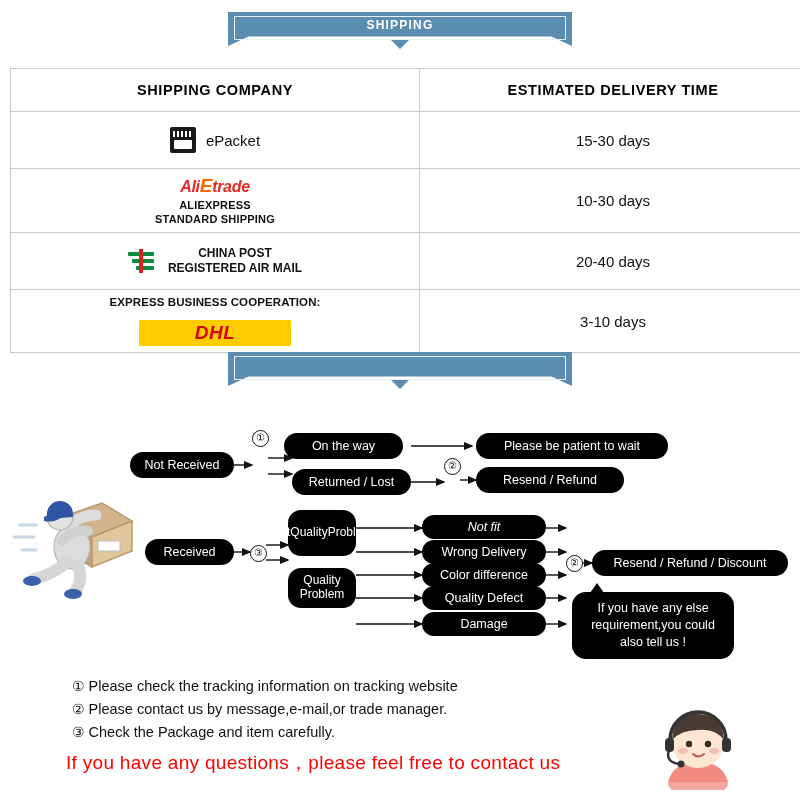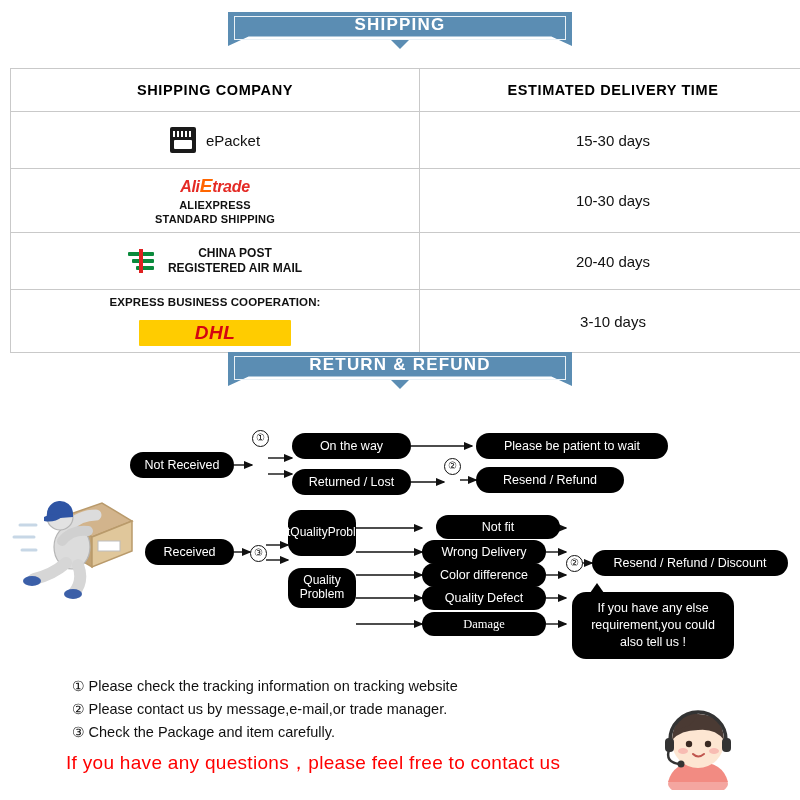--- a/index.html
+++ b/index.html
@@ -28,21 +28,21 @@
     left:6px;right:6px;top:4px;height:24px;
     border:1px solid #e9f1f6;
     box-sizing:border-box;
   }
   .banner .btitle{
     position:absolute;
     top:0;left:0;right:0;height:26px;
     line-height:26px;
     text-align:center;
     color:#ffffff;
-    font-size:17px;
+    font-size:12px;
     letter-spacing:1.2px;
     font-weight:600;
   }
   .banner .arrow{
     position:absolute;
     left:50%;top:28px;
     transform:translateX(-50%);
     width:0;height:0;
     border-left:9px solid transparent;
     border-right:9px solid transparent;
@@ -261,21 +261,20 @@
         </div>
       </td>
       <td>3-10 days</td>
     </tr>
   </tbody>
 </table>
 
 <div class="banner" id="banner-return">
   <div class="ribbon"></div>
   <div class="ribbon-inner"></div>
-  <div class="btitle">RETURN &amp; REFUND</div>
   <div class="arrow"></div>
 </div>
 
 <svg class="runner" viewBox="0 0 150 145">
   <g>
 
     <polygon points="52,62 92,48 122,66 82,82" fill="#d2b48c" stroke="#b99a6b" stroke-width="1.5"></polygon>
     <polygon points="52,62 82,82 82,112 52,94" fill="#c2a273" stroke="#b99a6b" stroke-width="1.5"></polygon>
     <polygon points="82,82 122,66 122,96 82,112" fill="#e0c79b" stroke="#b99a6b" stroke-width="1.5"></polygon>
     <rect x="88" y="86" width="22" height="10" fill="#ffffff" stroke="#bdbdbd"></rect>
@@ -340,44 +339,44 @@
       <path d="M546 175 H566"></path>
       <path d="M546 198 H566"></path>
       <path d="M546 224 H566"></path>
 
       <path d="M582 163 H592"></path>
     </g>
   </svg>
 
   <div class="node" style="left:130px;top:52px;width:104px;height:26px;">Not Received</div>
   <div class="circ" style="left:252px;top:30px;">①</div>
-  <div class="node" style="left:292px;top:33px;width:119px;height:26px;">On the way</div>
+  <div class="node" style="left:284px;top:33px;width:119px;height:26px;">On the way</div>
   <div class="node" style="left:292px;top:69px;width:119px;height:26px;">Returned / Lost</div>
   <div class="node" style="left:476px;top:33px;width:192px;height:26px;">Please be patient to wait</div>
   <div class="circ" style="left:444px;top:58px;">②</div>
   <div class="node" style="left:476px;top:67px;width:148px;height:26px;">Resend / Refund</div>
 
   <div class="node" style="left:145px;top:139px;width:89px;height:26px;">Received</div>
   <div class="circ" style="left:250px;top:145px;">③</div>
 
   <div class="node" style="left:288px;top:110px;width:68px;height:46px;flex-direction:row;font-size:12px;">
     <span>Not</span>
     <span>Quality</span>
     <span>Problem</span>
   </div>
   <div class="node" style="left:288px;top:168px;width:68px;height:40px;flex-direction:column;font-size:12px;">
     <span>Quality</span>
     <span>Problem</span>
   </div>
 
-  <div class="node" style="left:436px;top:115px;width:124px;height:24px;">Not fit</div>
+  <div class="node" style="left:422px;top:115px;width:124px;height:24px;font-style:italic;">Not fit</div>
   <div class="node" style="left:422px;top:163px;width:124px;height:24px;">Color difference</div>
   <div class="node" style="left:422px;top:140px;width:124px;height:24px;">Wrong Delivery</div>
   <div class="node" style="left:422px;top:186px;width:124px;height:24px;">Quality Defect</div>
-  <div class="node" style="left:422px;top:212px;width:124px;height:24px;font-family:Liberation Serif, serif;">Damage</div>
+  <div class="node" style="left:422px;top:212px;width:124px;height:24px;">Damage</div>
 
   <div class="circ" style="left:566px;top:155px;">②</div>
   <div class="node" style="left:592px;top:150px;width:196px;height:26px;">Resend / Refund / Discount</div>
 
   <div class="bubble" style="left:572px;top:192px;width:162px;">If you have any else requirement,you could also tell us !</div>
 </div>
 
 <div class="notes">
   <div class="note-line">
     <span class="num">①</span><span>Please check the tracking information on tracking website</span>

